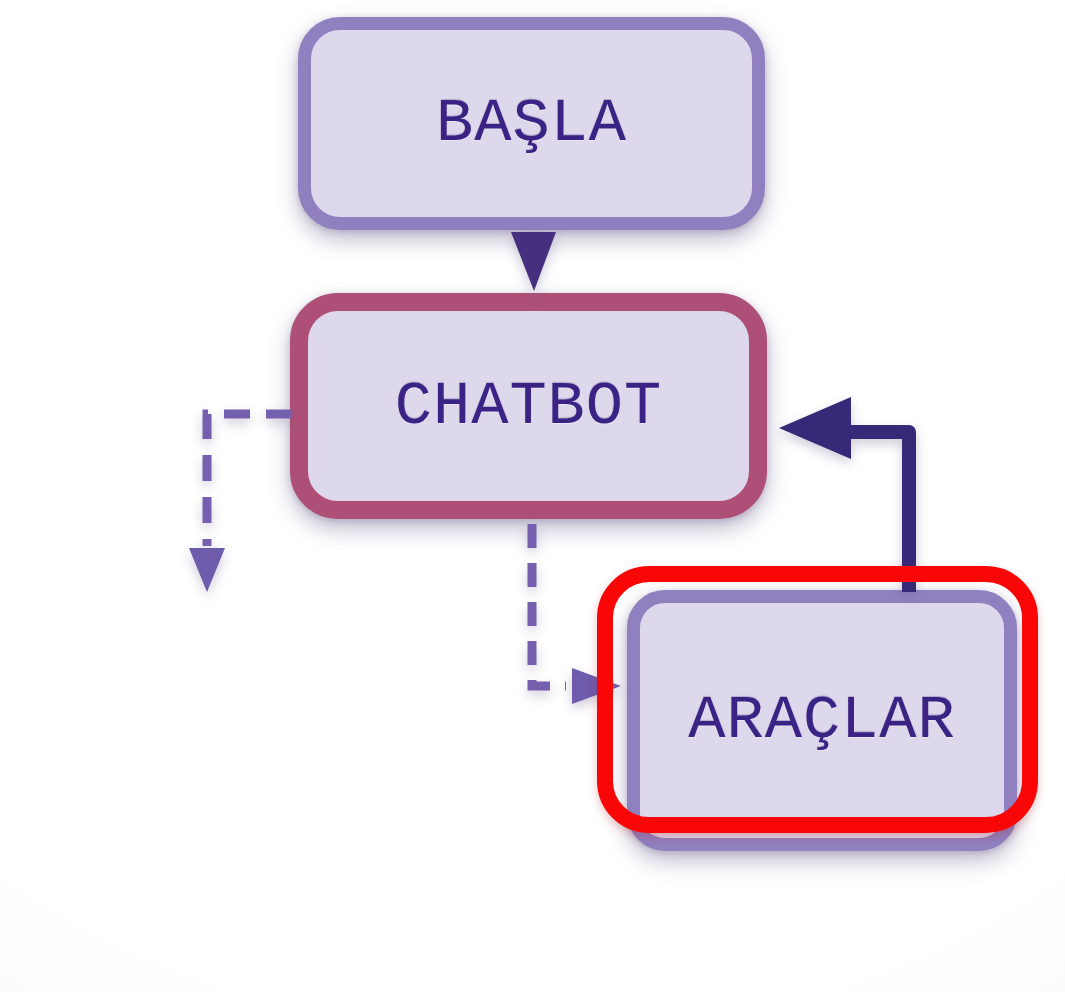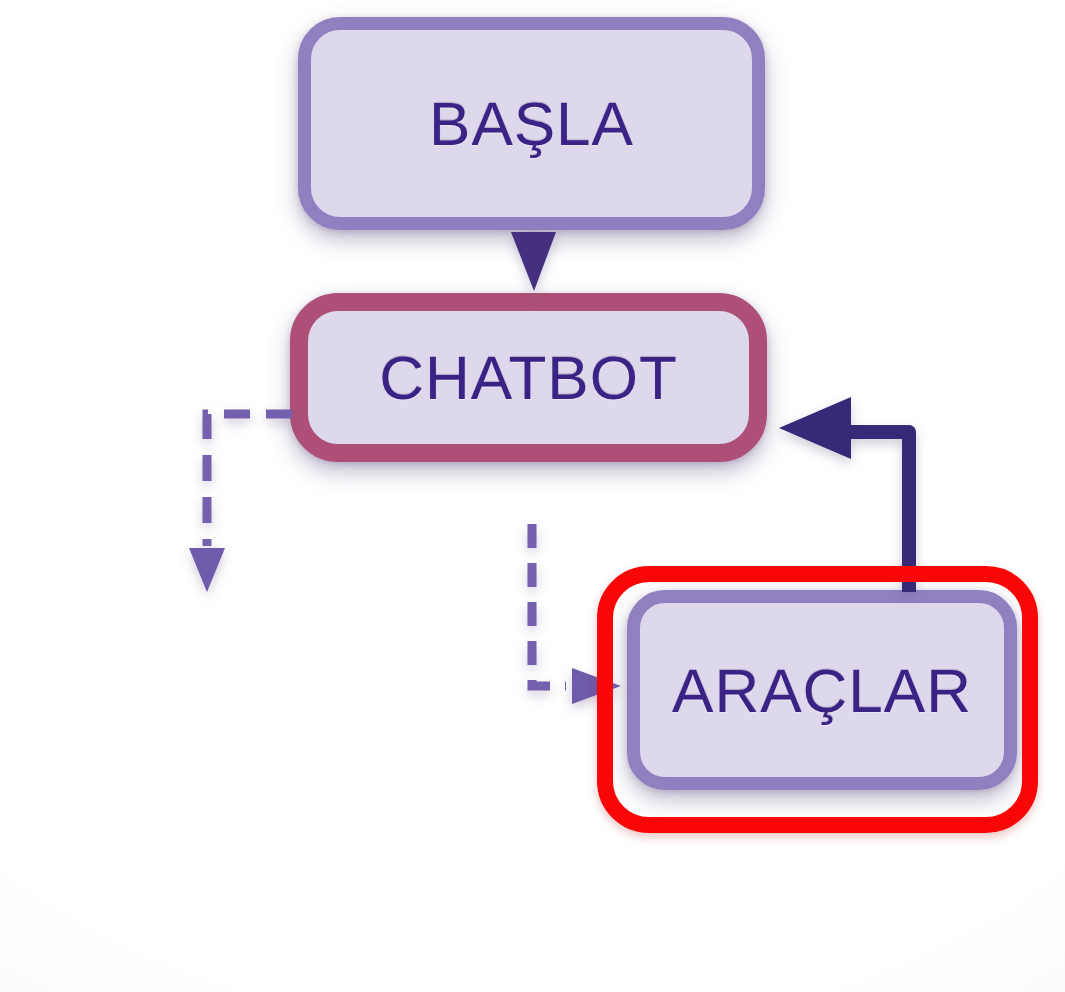--- a/index.html
+++ b/index.html
@@ -12,25 +12,26 @@
   }
   .node{
     position:absolute;box-sizing:border-box;
     background:#ded8ec;
     border:13px solid #9080c0;
     border-radius:42px;
     display:flex;align-items:center;justify-content:center;
     color:#3b2385;font-size:62px;letter-spacing:1px;font-weight:400;
     box-shadow:0 10px 22px rgba(95,82,130,0.38), 0 2px 6px rgba(95,82,130,0.25);
     text-shadow:0 1px 0 rgba(255,255,255,0.35), 0 -1px 1px rgba(40,20,90,0.25);
+    font-family:Liberation Mono, monospace;
   }
   .node-basla  {left:298px; top:17px;  width:467px; height:213px;}
-  .node-chatbot{left:290px; top:293px; width:477px; height:169px; border:18px solid #ad4f76; border-radius:48px;}
+  .node-chatbot{left:290px; top:293px; width:477px; height:226px; border:18px solid #ad4f76; border-radius:48px;}
   .node-bitir  {left:53px;  top:591px; width:389px; height:218px;}
-  .node-araclar{left:627px; top:590px; width:390px; height:200px; border-radius:38px;}
+  .node-araclar{left:627px; top:590px; width:390px; height:261px; border-radius:38px;}
   .highlight-ring{
     position:absolute;box-sizing:border-box;
     left:597px; top:566px; width:441px; height:267px;
     border:16px solid #f90606;border-radius:52px;
     z-index:30;
     box-shadow:0 4px 10px rgba(180,20,20,0.25);
   }
   svg.connectors{
     position:absolute;left:0;top:0;z-index:20;
     pointer-events:none;

